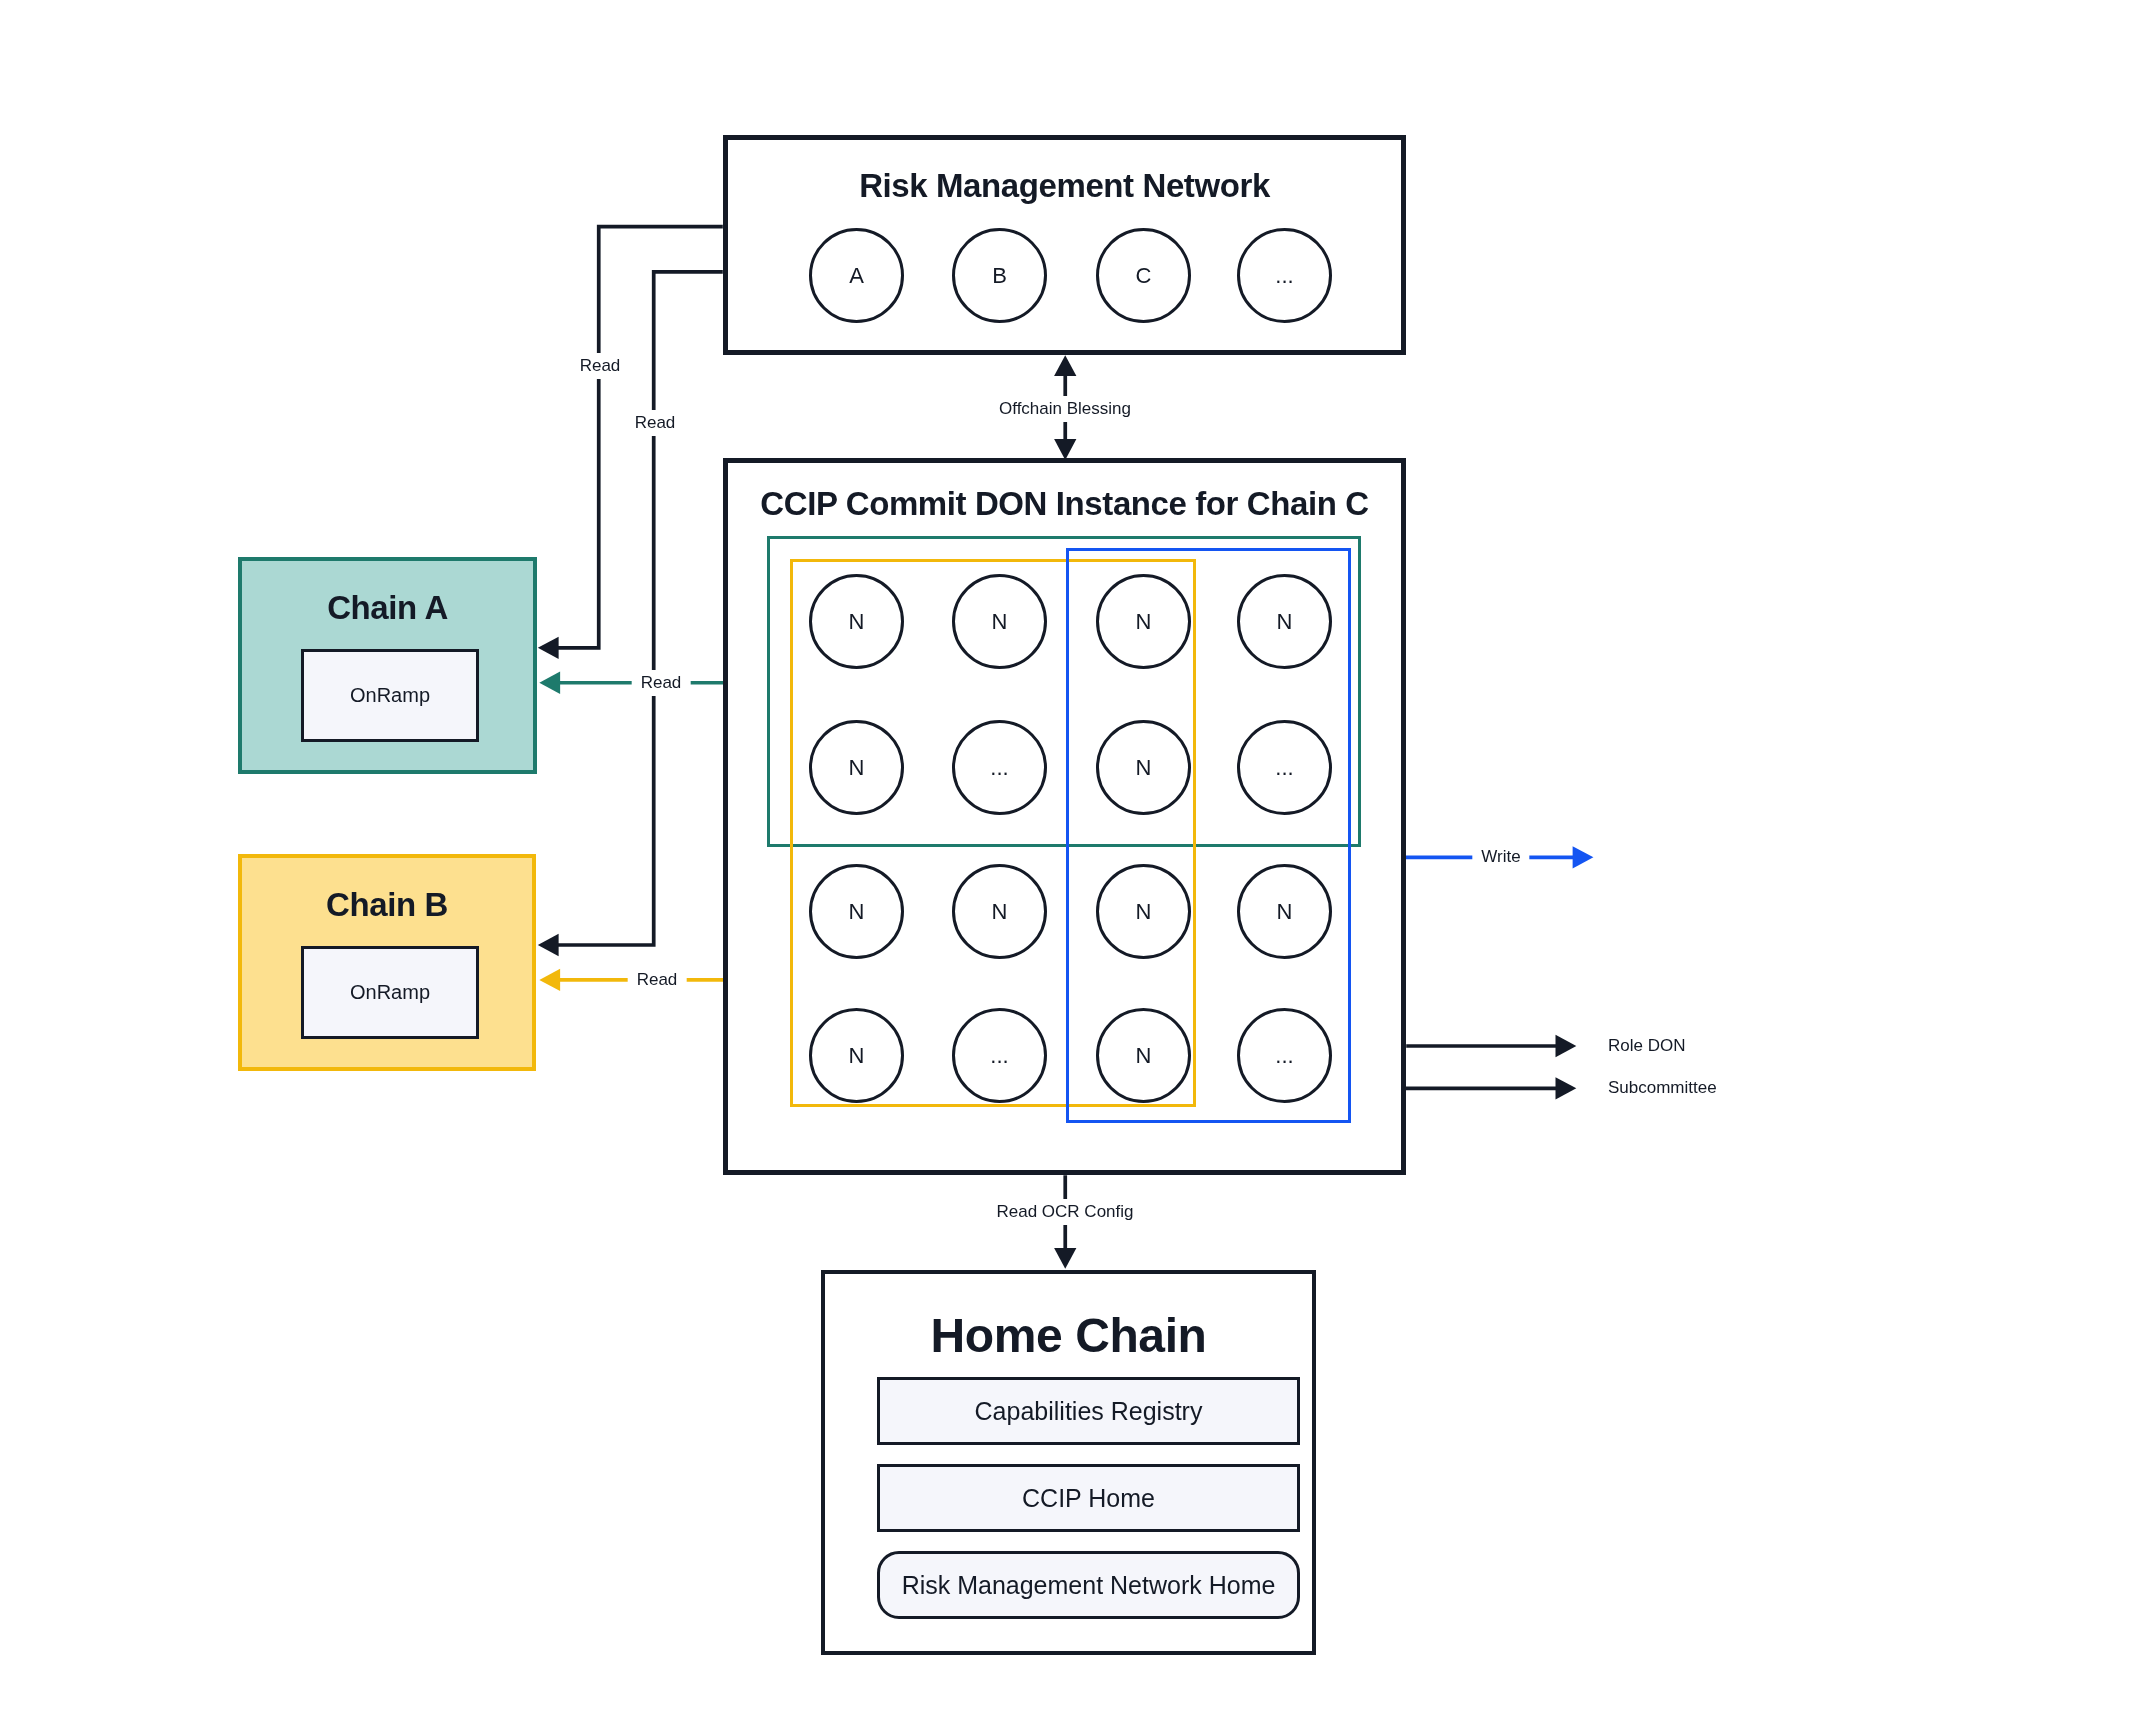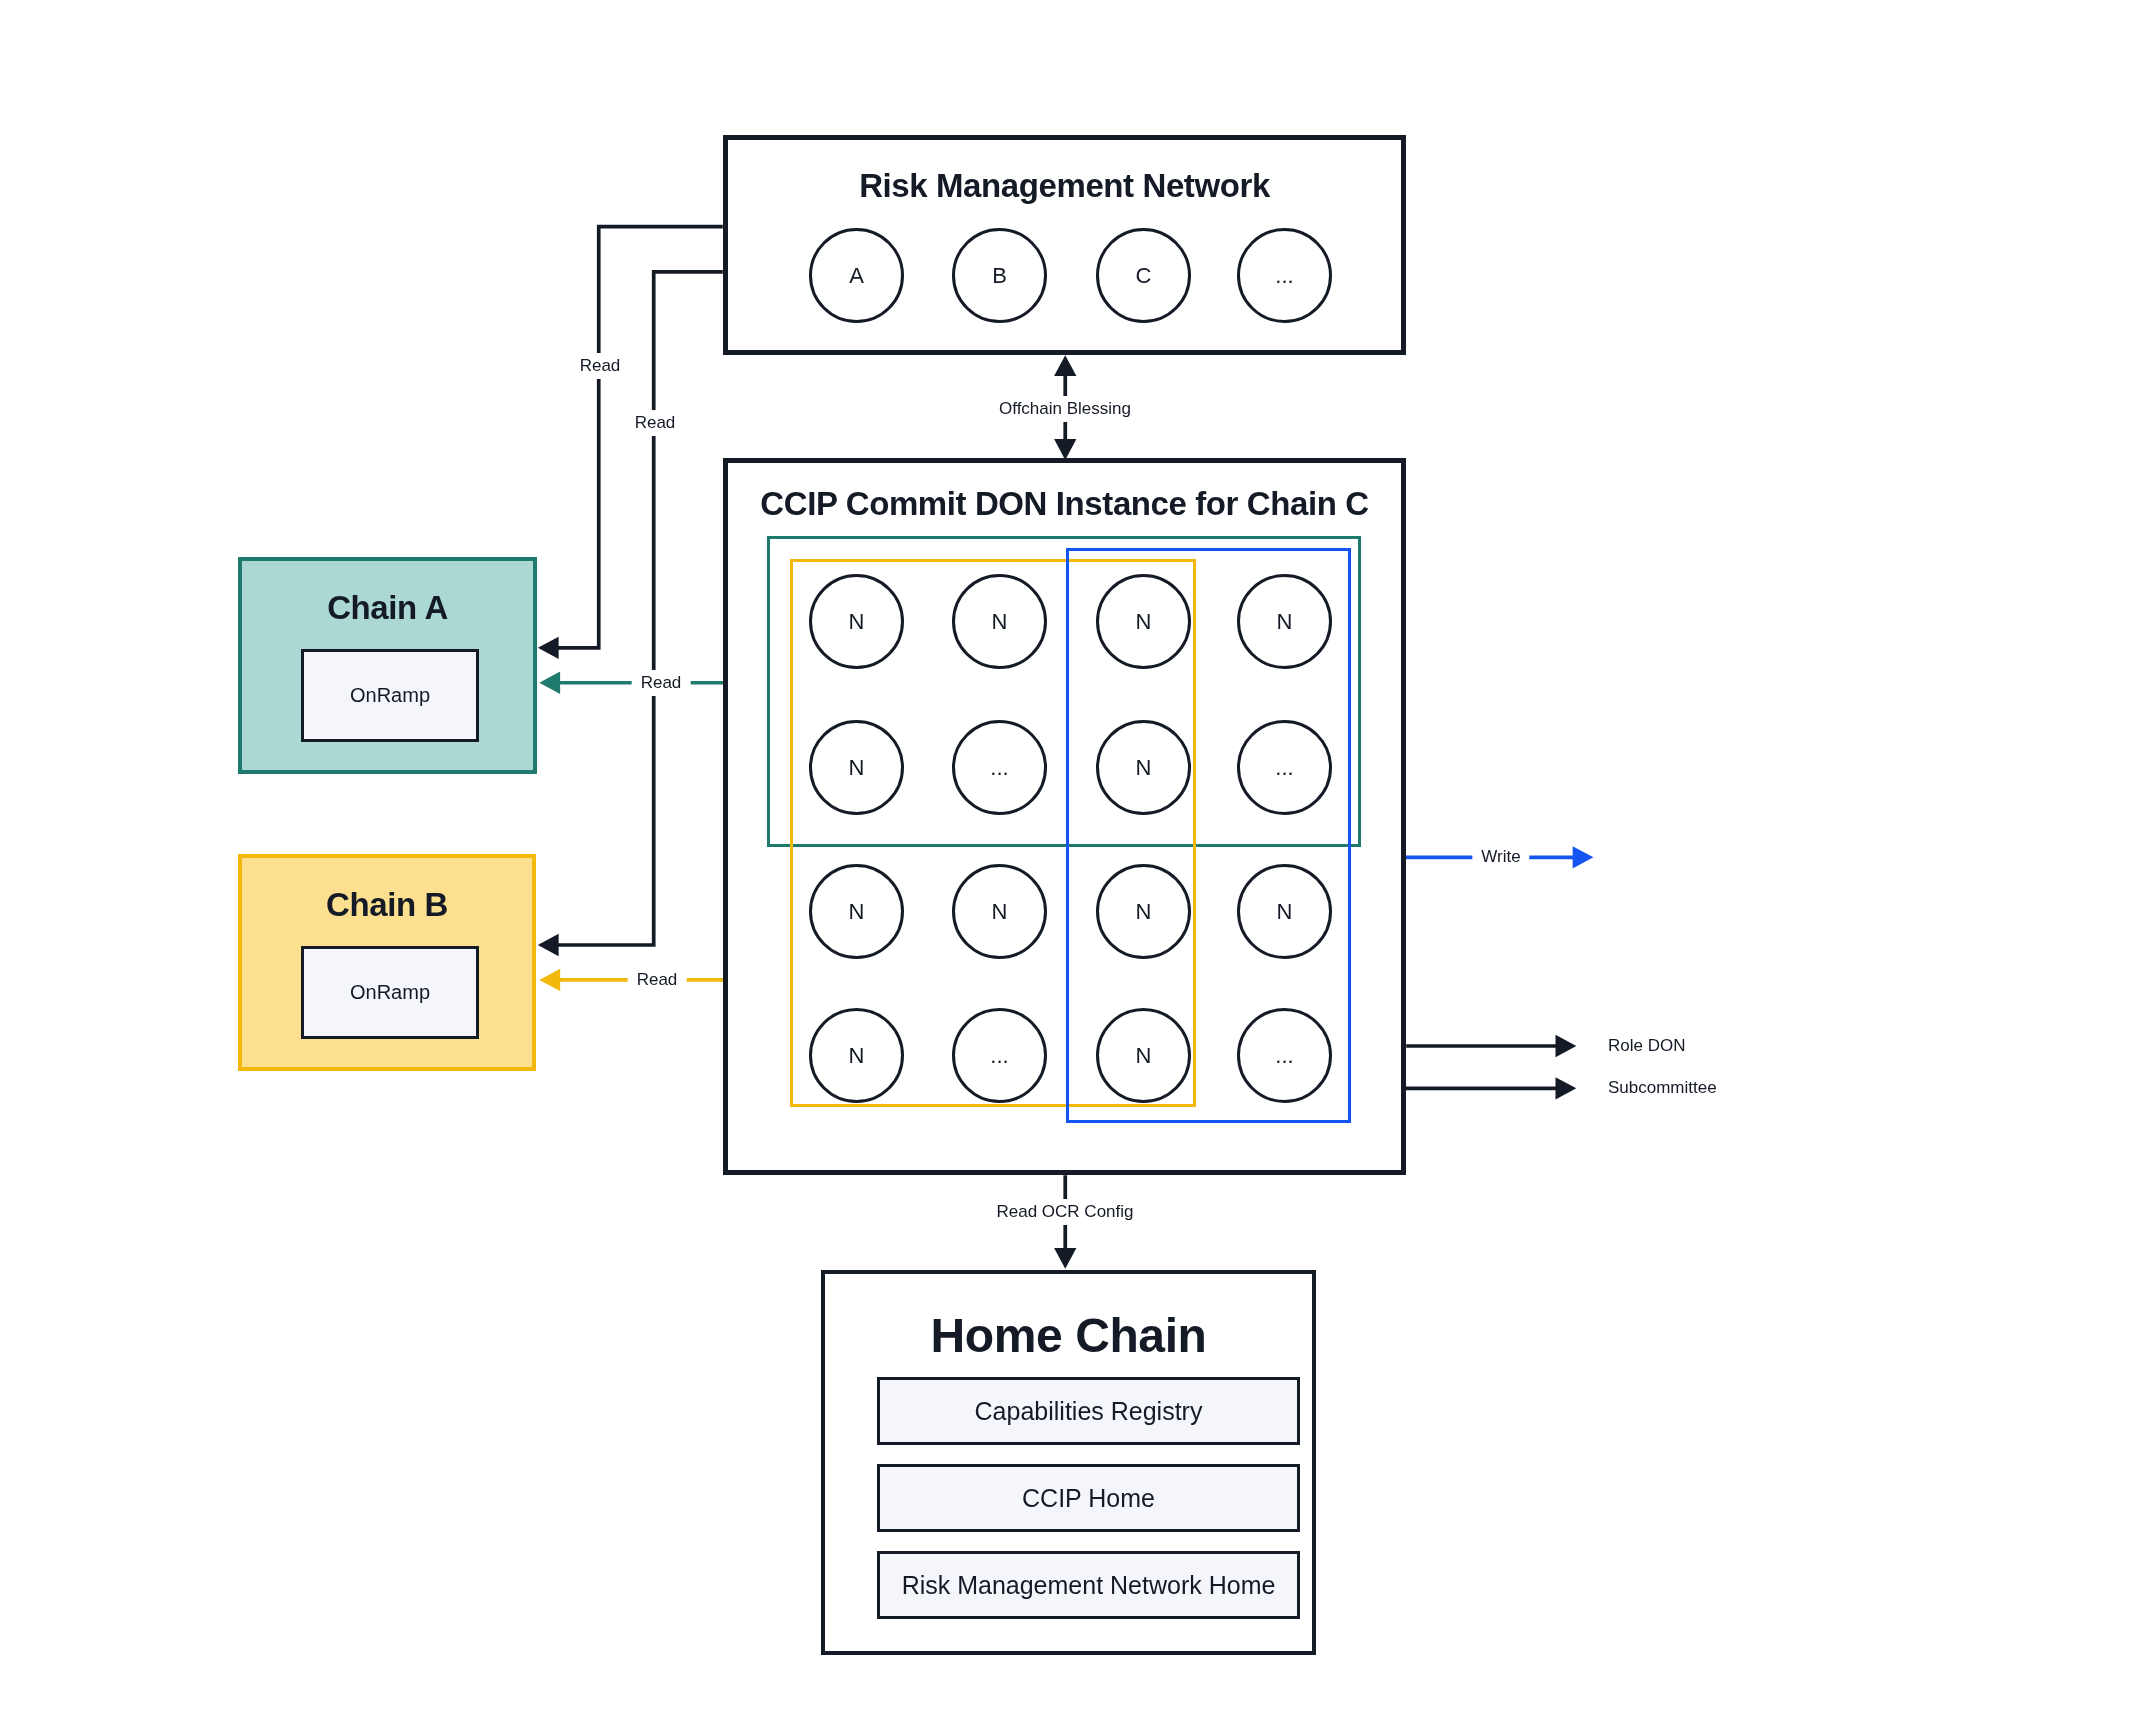--- a/index.html
+++ b/index.html
@@ -155,21 +155,21 @@
     <div class="title">Chain B</div>
     <div class="contract" style="left:59px;top:88px;">OnRamp</div>
   </div>
 
 
   <div class="box home">
     <div class="title">Home Chain</div>
     <div id="home-items">
         <div class="home-item" style="top: 103px;">Capabilities Registry</div>
         <div class="home-item" style="top: 190px;">CCIP Home</div>
-        <div class="home-item" style="top: 277px;">Risk Management Network Home</div>
+        <div class="home-item" style="top: 277px; border-radius: 22px;">Risk Management Network Home</div>
       </div>
   </div>
 
   <div class="wire-label" style="left:600px;top:366px;">Read</div>
   <div class="wire-label" style="left:655px;top:423px;">Read</div>
   <div class="wire-label" style="left:661px;top:683px;">Read</div>
   <div class="wire-label" style="left:657px;top:980px;">Read</div>
   <div class="wire-label" style="left:1501px;top:857px;">Write</div>
   <div class="wire-label" style="left:1065px;top:409px;">Offchain Blessing</div>
   <div class="wire-label" style="left:1065px;top:1212px;">Read OCR Config</div>

